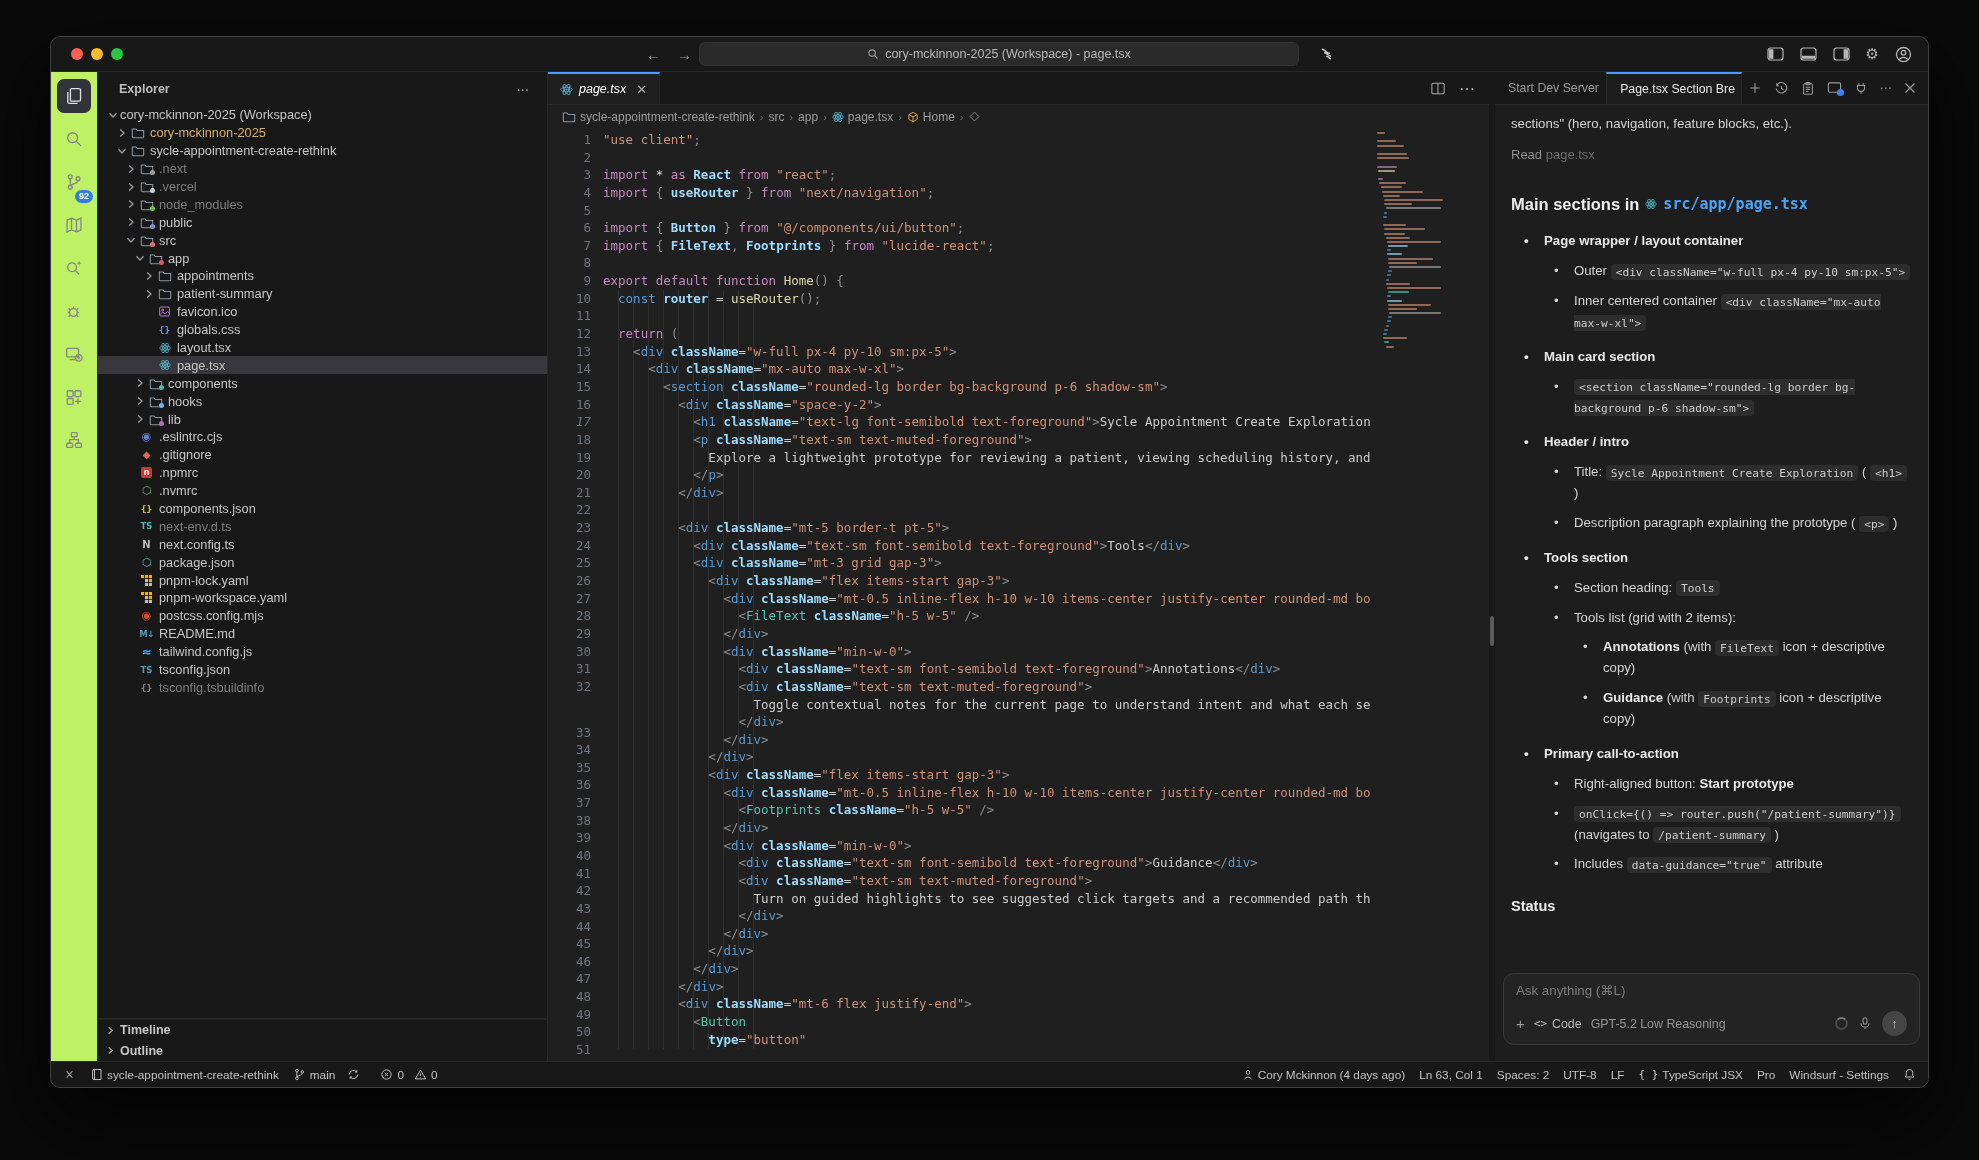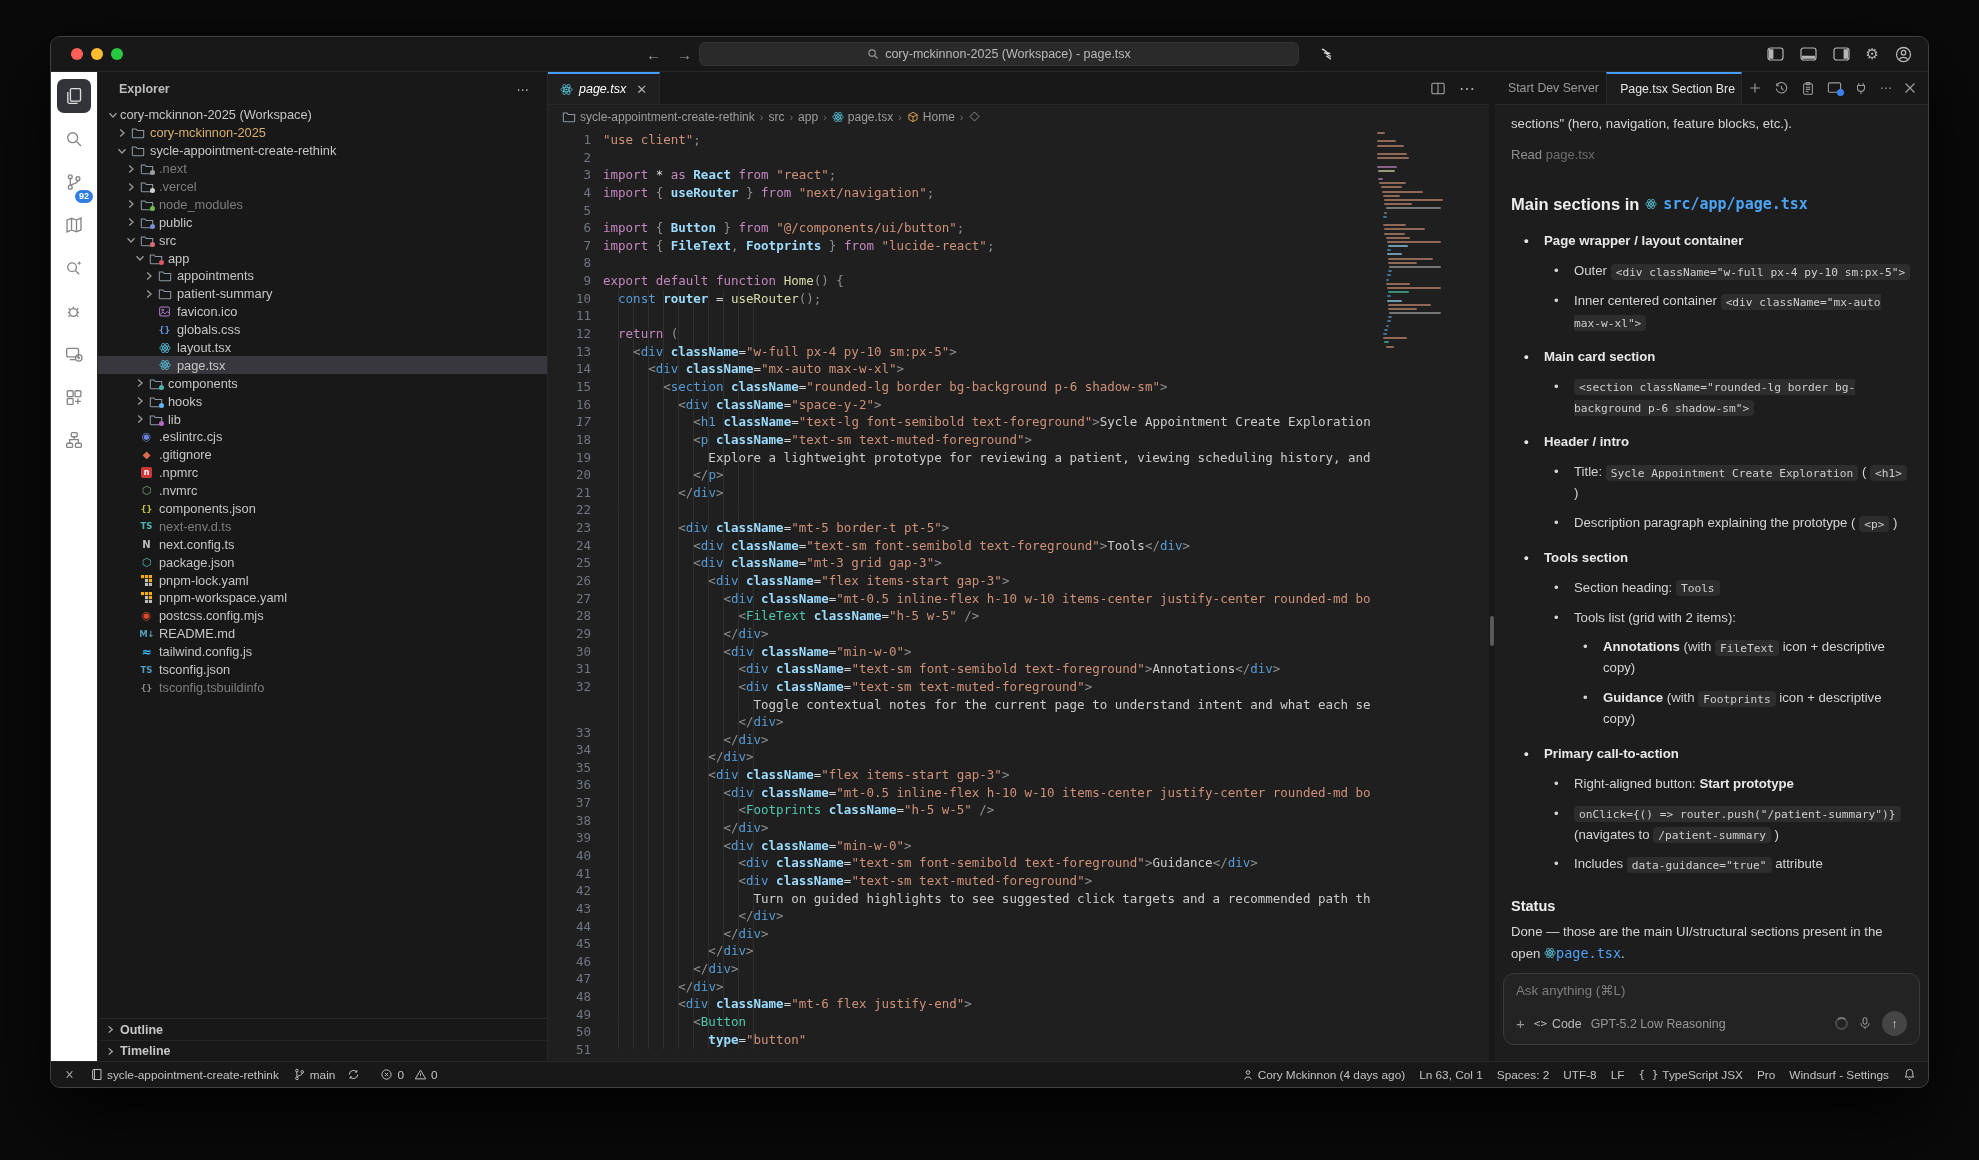--- a/index.html
+++ b/index.html
@@ -12,21 +12,21 @@
   .titlebar { flex:0 0 35px; background:#181818; border-bottom:1px solid #282828; display:flex; align-items:center; position:relative; }
   .lights { display:flex; gap:8px; margin-left:20px; }
   .light { width:12px; height:12px; border-radius:50%; }
   .nav-arrows { position:absolute; left:595px; display:flex; gap:16px; color:#9d9d9d; font-size:15px; }
   .search-pill { position:absolute; left:648px; width:600px; height:24px; background:#2a2a2a; border:1px solid #333;
                  border-radius:6px; display:flex; align-items:center; justify-content:center; gap:6px; color:#b9b9b9; font-size:12.5px; }
   .ws-logo { position:absolute; left:1268px; color:#cfcfcf; }
   .tb-right { position:absolute; right:16px; display:flex; align-items:center; gap:16px; color:#b5b5b5; }
   
   .main { flex:1; display:flex; min-height:0; }
-  .activitybar { width:47px; background:#ffffff; border-right:1px solid #282828; display:flex; flex-direction:column; align-items:center; padding-top:7px; }
+  .activitybar { width:47px; background:#bef264; border-right:1px solid #282828; display:flex; flex-direction:column; align-items:center; padding-top:7px; }
   .ab-item { width:34px; height:34px; margin-bottom:9px; display:flex; align-items:center; justify-content:center; color:#868686; position:relative; border-radius:7px; }
   .ab-item.active { background:#33343a; color:#dddddd; }
   .ab-badge { position:absolute; bottom:-4px; right:-2px; background:#2f7fe0; color:#fff; font-size:9px; font-weight:bold;
               border-radius:8px; padding:1px 4px; line-height:1.2; }
   
   .sidebar { width:450px; background:#181818; border-right:1px solid #282828; display:flex; flex-direction:column; color:#cccccc; position:relative; }
   .sb-header { height:34px; display:flex; align-items:center; justify-content:space-between; padding:0 18px 0 21px; font-size:12.5px; color:#bdbdbd; }
   .tree { flex:1; overflow:hidden; font-size:12.8px; }
   .trow { height:17.9px; display:flex; align-items:center; white-space:nowrap; cursor:pointer; }
   .trow.sel { background:#37373d; }
@@ -574,31 +574,31 @@
           </div>
           <div class="trow dim" style="padding-left: 26px;">
             <span class="chev"></span>
             <span class="ticon">
               <span style="color:#8a8a8a;font-size:9.5px;font-weight:bold;font-family:'DejaVu Sans Mono',monospace">{}</span>
             </span>
             <span class="tlabel">tsconfig.tsbuildinfo</span>
           </div>
         </div>
       <div class="sb-bottom">
+        <div class="sb-sec">
+          <svg width="9" height="9" viewBox="0 0 10 10" fill="none" stroke="#a9a9a9" stroke-width="1.4">
+              <path d="M3 1.5L7 5 3 8.5"></path>
+            </svg>
+          <span>Timeline</span>
+        </div>
         <div class="sb-sec" style="border-top:none">
           <svg width="9" height="9" viewBox="0 0 10 10" fill="none" stroke="#a9a9a9" stroke-width="1.4">
               <path d="M3 1.5L7 5 3 8.5"></path>
             </svg>
           <span>Outline</span>
-        </div>
-        <div class="sb-sec">
-          <svg width="9" height="9" viewBox="0 0 10 10" fill="none" stroke="#a9a9a9" stroke-width="1.4">
-              <path d="M3 1.5L7 5 3 8.5"></path>
-            </svg>
-          <span>Timeline</span>
         </div>
       </div>
     </div>
 
     <div class="editor">
       <div class="etabs">
         <div class="etab">
           <svg width="13" height="13" viewBox="0 0 16 16" fill="none" stroke="#58c4dc" stroke-width="1">
               <circle cx="8" cy="8" r="1.3" fill="#58c4dc" stroke="none"></circle>
               <ellipse cx="8" cy="8" rx="7" ry="2.8"></ellipse>
@@ -897,28 +897,20 @@
             <div class="cas-li lvl1"><span class="bullet">•</span><span class="bold">Tools section</span></div>
             <div class="cas-li lvl2"><span class="bullet">•</span><span>Section heading: </span><span class="chip">Tools</span></div>
             <div class="cas-li lvl2"><span class="bullet">•</span><span>Tools list (grid with 2 items):</span></div>
             <div class="cas-li lvl3"><span class="bullet">•</span><span class="bold">Annotations</span><span> (with </span><span class="chip">FileText</span><span> icon + descriptive copy)</span></div>
             <div class="cas-li lvl3"><span class="bullet">•</span><span class="bold">Guidance</span><span> (with </span><span class="chip">Footprints</span><span> icon + descriptive copy)</span></div>
             <div class="cas-li lvl1"><span class="bullet">•</span><span class="bold">Primary call-to-action</span></div>
             <div class="cas-li lvl2"><span class="bullet">•</span><span>Right-aligned button: </span><span class="bold">Start prototype</span></div>
             <div class="cas-li lvl2"><span class="bullet">•</span><span class="chip">onClick={() =&gt; router.push("/patient-summary")}</span><span> (navigates to </span><span class="chip">/patient-summary</span><span> )</span></div>
             <div class="cas-li lvl2"><span class="bullet">•</span><span>Includes </span><span class="chip">data-guidance="true"</span><span> attribute</span></div>
             <div class="cas-h3"><span>Status</span></div>
-            <div class="cas-p"><span>Done — those are the main UI/structural sections present in the open </span><span style="display: inline-flex; vertical-align: -1px;">
-                <svg width="12" height="12" viewBox="0 0 16 16" fill="none" stroke="#58c4dc" stroke-width="1">
-                  <circle cx="8" cy="8" r="1.3" fill="#58c4dc" stroke="none"></circle>
-                  <ellipse cx="8" cy="8" rx="7" ry="2.8"></ellipse>
-                  <ellipse cx="8" cy="8" rx="7" ry="2.8" transform="rotate(60 8 8)"></ellipse>
-                  <ellipse cx="8" cy="8" rx="7" ry="2.8" transform="rotate(120 8 8)"></ellipse>
-                </svg>
-              </span><span class="codelink">page.tsx</span><span>.</span></div>
           </div>
 
       </div>
       <div class="chat">
         <div class="chat-ph">Ask anything (⌘L)</div>
         <div class="chat-row">
           <span style="font-size:15px;color:#9a9a9a">+</span>
           <span style="display:flex;align-items:center;gap:5px">
             <span class="mode-icon">&lt;&gt;</span>
             <span>Code</span>

